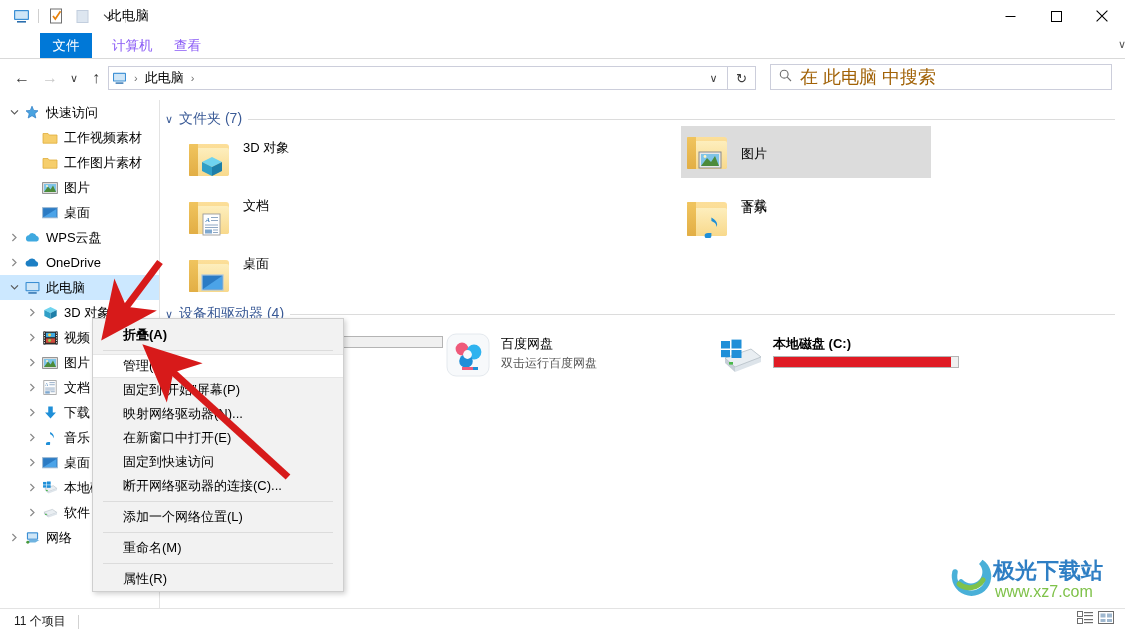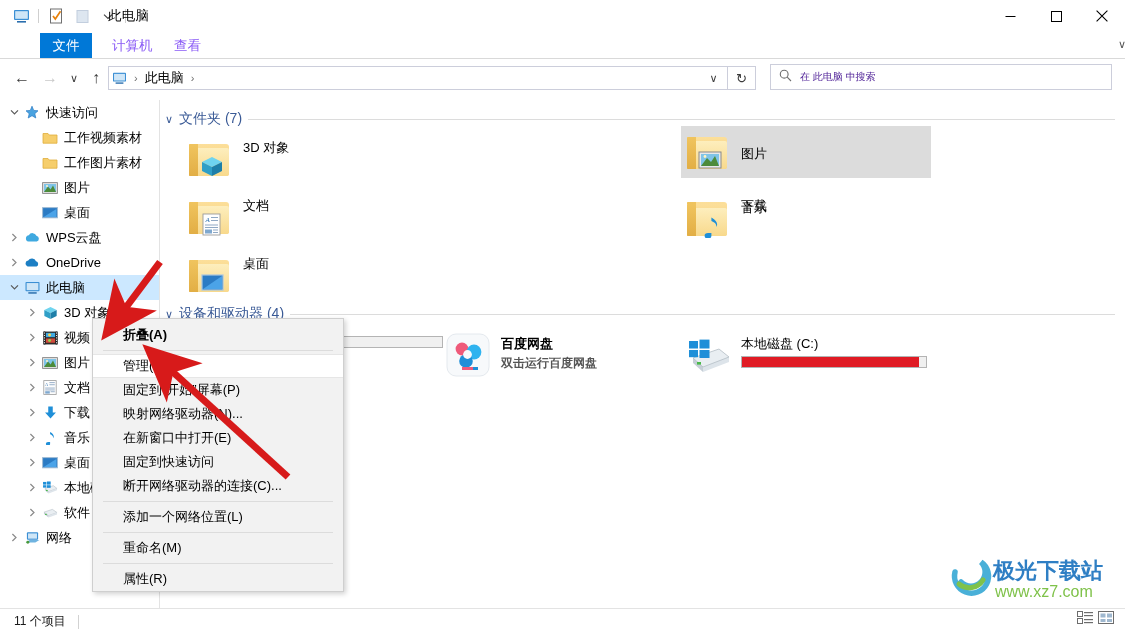--- a/index.html
+++ b/index.html
@@ -41,21 +41,21 @@
   .crumb { display: flex; align-items: center; height: 22px; padding: 0 3px; font-size: 13px; color: #000; }
   .crumb-sep { color: #6d6d6d; font-size: 11px; padding: 0 4px; }
   .addr-dd { position: absolute; left: 700px; top: 66px; width: 28px; height: 24px; border: 1px solid #cccedb;
              border-left: none; background: #fff; display: flex; align-items: center; justify-content: center;
              font-size: 11px; color: #3c3c3c; }
   .refresh { position: absolute; left: 728px; top: 66px; width: 28px; height: 24px; border: 1px solid #cccedb;
              border-left: none; background: #fff; display: flex; align-items: center; justify-content: center;
              font-size: 13px; color: #3c3c3c; }
   .searchbox { position: absolute; left: 770px; top: 64px; width: 342px; height: 26px;
                border: 1px solid #cccedb; background: #fff; display: flex; align-items: center; padding-left: 8px; gap: 8px; }
-  .search-ph { font-size: 10px; color: #4c1d95; }
+  .search-ph { font-size: 18px; color: #a16207; }
 
   
   .sidebar { position: absolute; left: 0; top: 100px; width: 160px; height: 508px; background: #fff; overflow: hidden; }
   .navitem { position: relative; height: 25px; display: flex; align-items: center; font-size: 13px; color: #000; white-space: nowrap; }
   .navitem.sel { background: #cce8ff; }
   .chev { width: 16px; display: flex; align-items: center; justify-content: center; font-size: 9px; color: #5a5a5a; flex: 0 0 16px; }
   .chev.open { color: #5a5a5a; }
   .nav-ico { width: 20px; height: 16px; display: flex; align-items: center; justify-content: center; flex: 0 0 20px; margin-right: 4px; }
   .nav-lbl { overflow: hidden; }
   .vsplit { position: absolute; left: 159px; top: 100px; width: 1px; height: 508px; background: #e3e3e3; }
@@ -626,39 +626,39 @@
           <div class="tile-name">音乐</div>
         </div>
     </div>
 
     <div class="grouphdr" style="left:4px; top:205px; width:950px;">
       <span class="gchev">∨</span>
       <span>设备和驱动器 (4)</span>
       <span class="gline" style="flex:1;"></span>
     </div>
 
-    <div class="tile" style="left:280px; top:228px; width:250px;font-weight:bold;">
+    <div class="tile" style="left:280px; top:228px; width:250px;">
       <div class="tile-ico">
         <svg width="44" height="44" viewBox="0 0 44 44" style="position:absolute;left:1px;top:1px;">
           <rect x="1" y="1" width="42" height="42" rx="9" fill="#f7f9fb" stroke="#e4e9ee"></rect>
           <circle cx="16" cy="16" r="6.4" fill="#ef5a7a"></circle>
           <circle cx="28" cy="19" r="7.4" fill="#2fb3ef"></circle>
           <circle cx="20" cy="28" r="6.8" fill="#1f8fd8"></circle>
           <circle cx="21.5" cy="21.5" r="4.4" fill="#f7f9fb"></circle>
           <rect x="16" y="34" width="11" height="3" fill="#ef5a7a"></rect>
           <rect x="27" y="34" width="5" height="3" fill="#1f8fd8"></rect>
         </svg>
       </div>
       <div class="tile-txt">
         <div class="tile-name">百度网盘</div>
         <div class="tile-sub">双击运行百度网盘</div>
       </div>
     </div>
 
-    <div class="tile" style="left:520px; top:228px; width:280px;">
+    <div class="tile" style="left:552px; top:228px; width:280px;font-weight:bold;">
       <div class="tile-ico">
         <svg width="46" height="42" viewBox="0 0 46 42" style="position:absolute;left:0;top:4px;">
           <path d="M8 22 L34 13 L44 21 L18 31 Z" fill="#e9eef2"></path>
           <path d="M8 22 L18 31 L18 36 L8 27 Z" fill="#c5ced6"></path>
           <path d="M18 31 L44 21 L44 26 L18 36 Z" fill="#dde4ea"></path>
           <path d="M8 22 L34 13 L44 21 L18 31 Z" fill="none" stroke="#b3bcc4" stroke-width="0.8"></path>
           <rect x="12" y="26" width="4" height="2.6" fill="#49b949"></rect>
           <rect x="4" y="5" width="9" height="7.5" fill="#1f8fd8"></rect>
           <rect x="14.5" y="3.6" width="10" height="8.9" fill="#1f8fd8"></rect>
           <rect x="4" y="14" width="9" height="7.2" fill="#1f8fd8"></rect>

